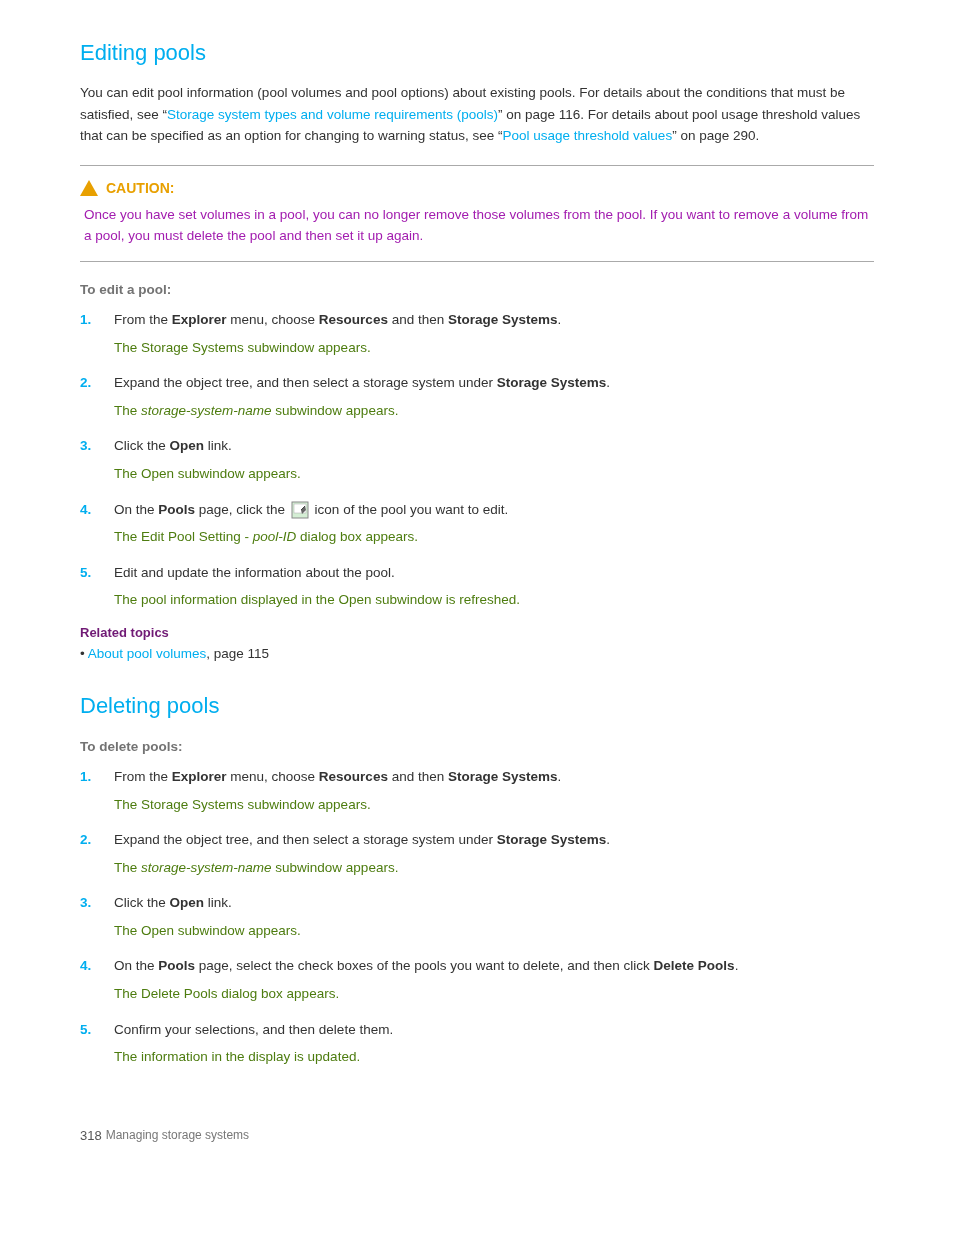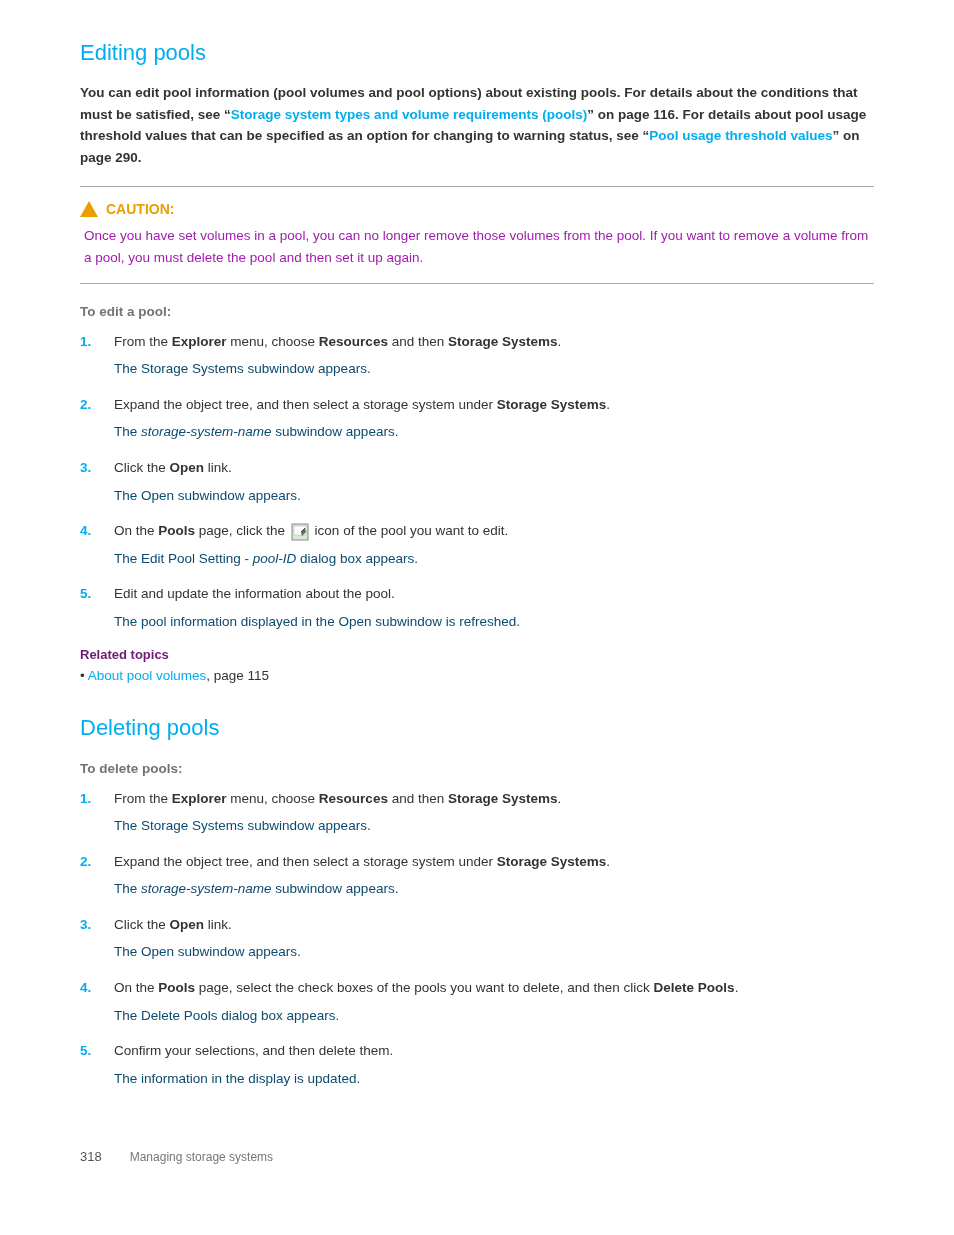--- a/index.html
+++ b/index.html
@@ -29,21 +29,20 @@
       font-weight: normal;
       margin-bottom: 16px;
     }
 
     
     .body-text {
       font-size: 13.5px;
       line-height: 1.6;
       color: #333;
       margin-bottom: 14px;
-      font-weight: bold;
     }
 
     a, .link {
       color: #00AEEF;
       text-decoration: none;
     }
 
     
     .caution-box {
       border-top: 1px solid #aaa;
@@ -112,21 +111,21 @@
       color: #00AEEF;
       font-size: 13.5px;
     }
 
     .step-content {
       flex: 1;
     }
 
     .step-sub-text {
       margin-top: 6px;
-      color: #0c4a6e;
+      color: #4d7c0f;
       font-size: 13.5px;
     }
 
     .step-sub-italic {
       font-style: italic;
     }
 
     
     .related-topics-title {
       font-size: 13px;
@@ -156,21 +155,21 @@
     strong {
       font-weight: bold;
     }
 
     .footer-bar {
       margin-top: 60px;
       font-size: 12px;
       color: #777;
       display: flex;
       align-items: center;
-      gap: 28px;
+      gap: 4px;
     }
 
     .footer-page-num {
       font-size: 13px;
       color: #555;
     }
   </style>
 </head>
 <body>
 

